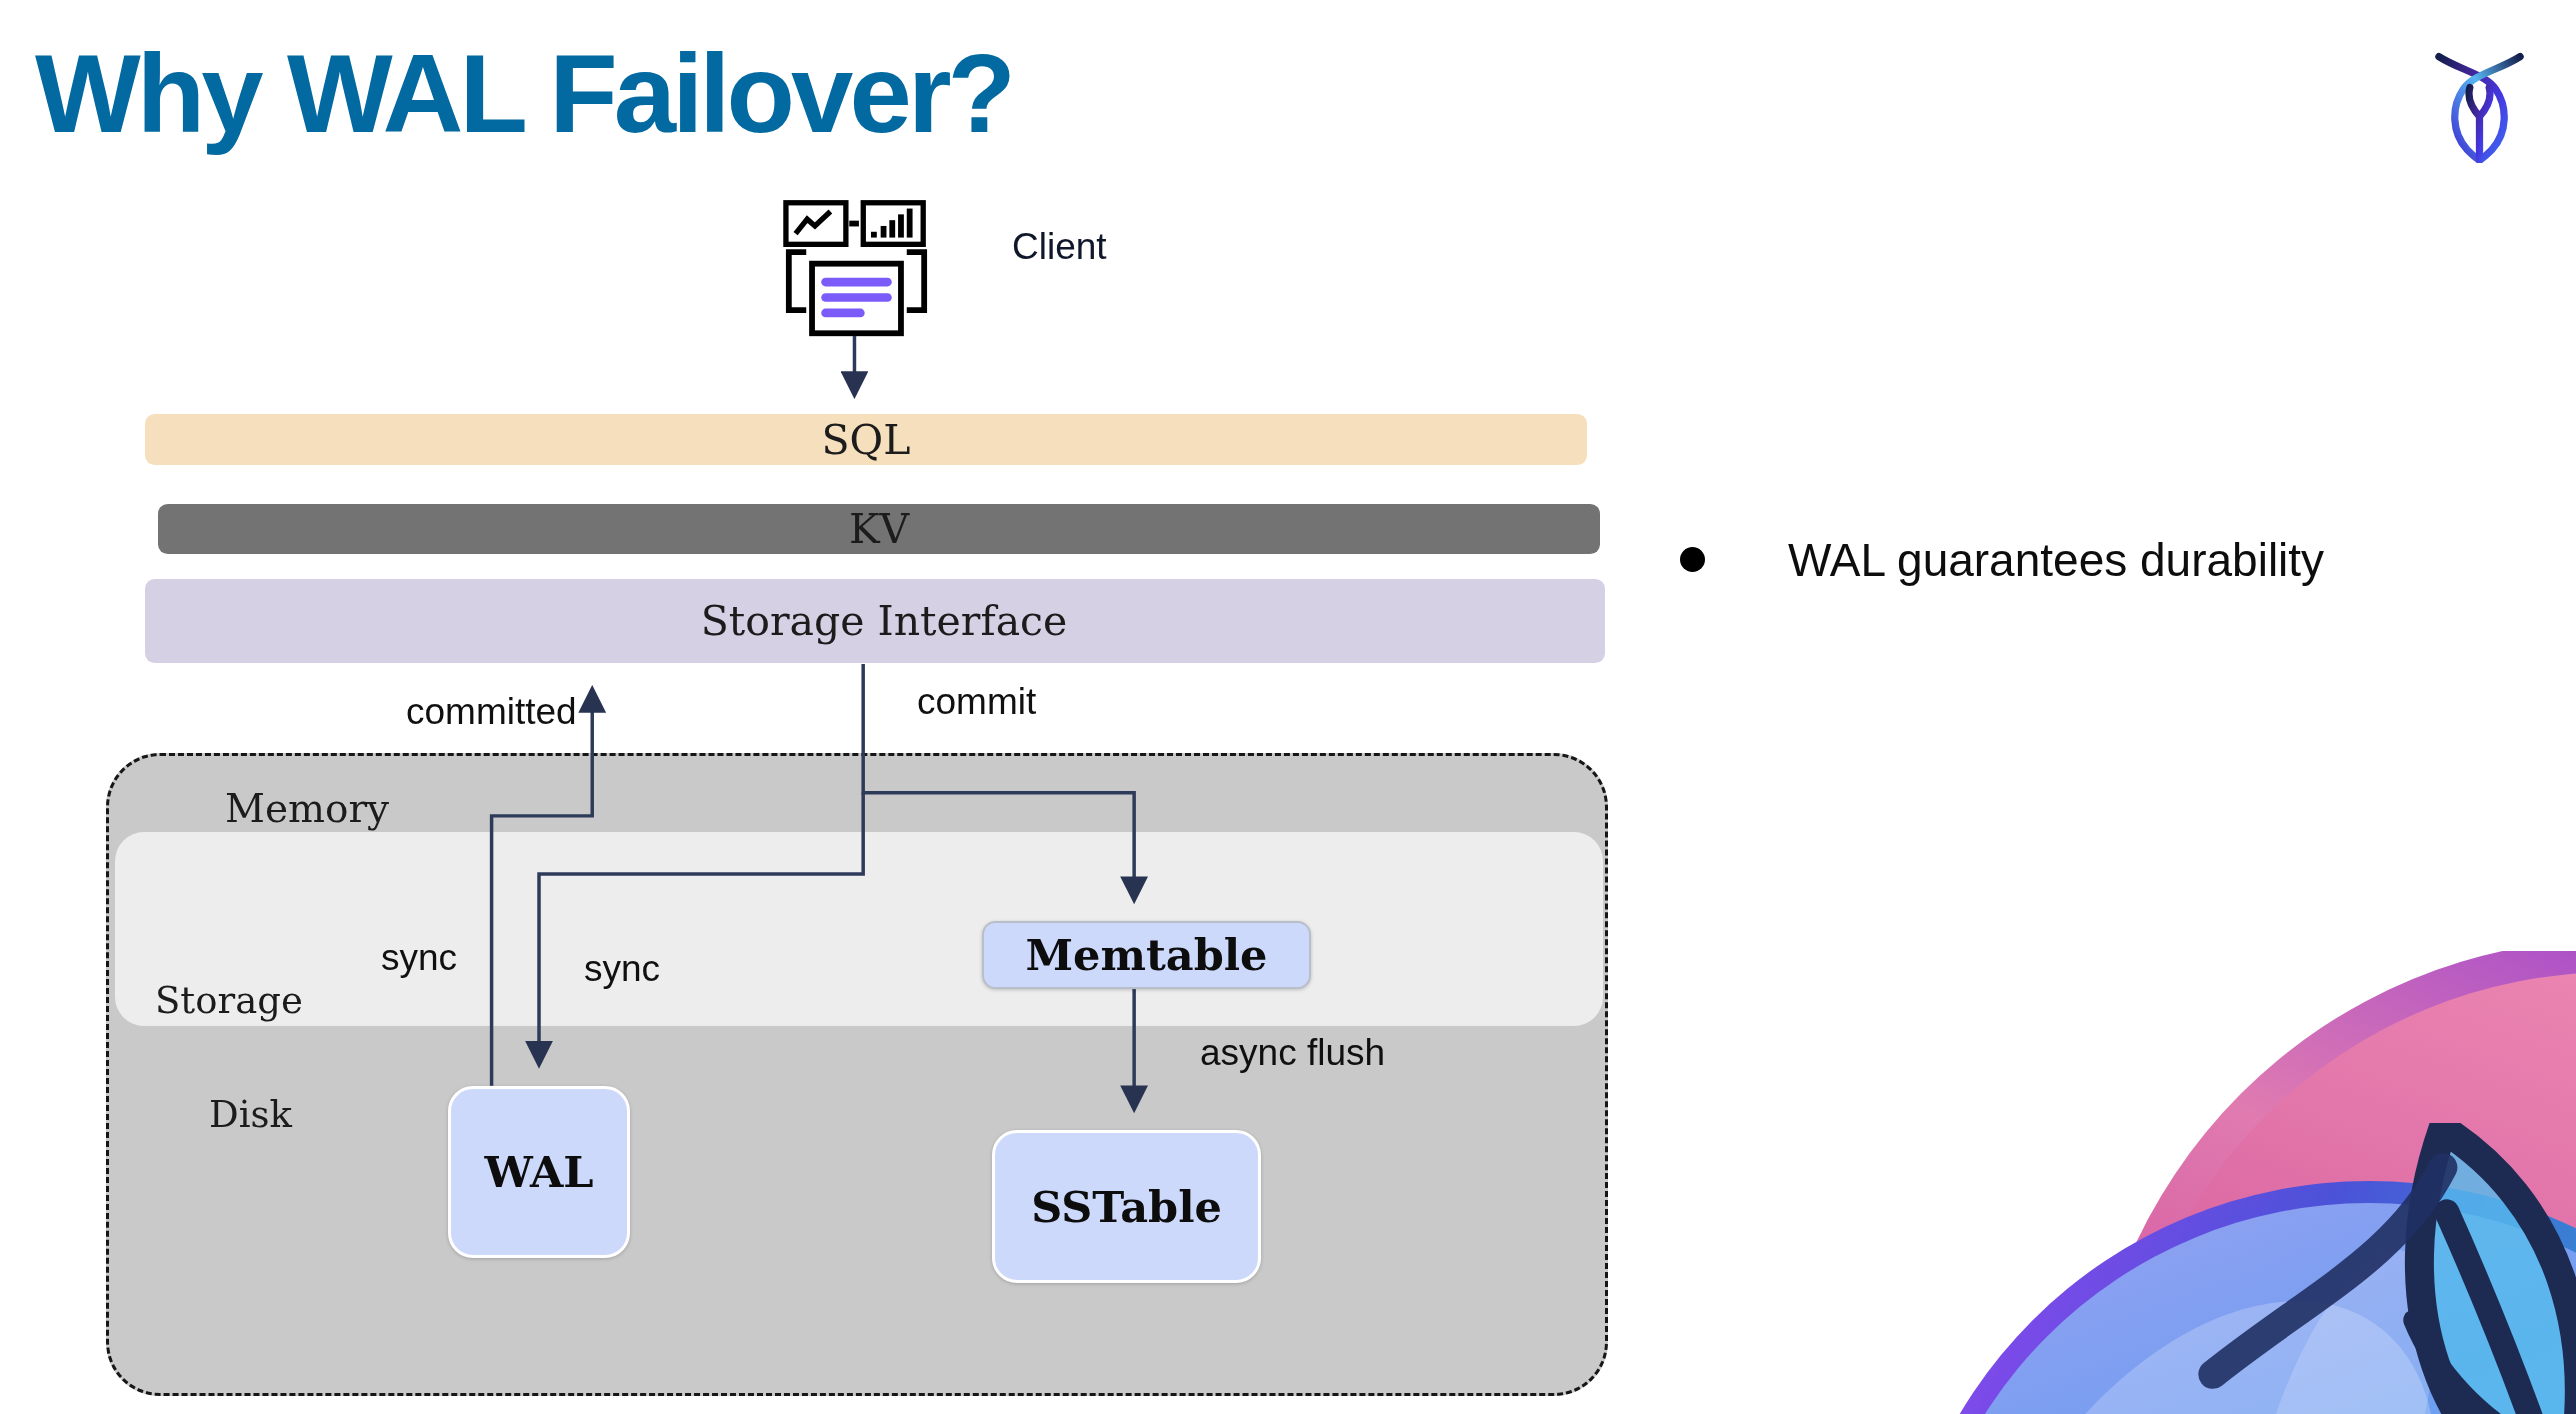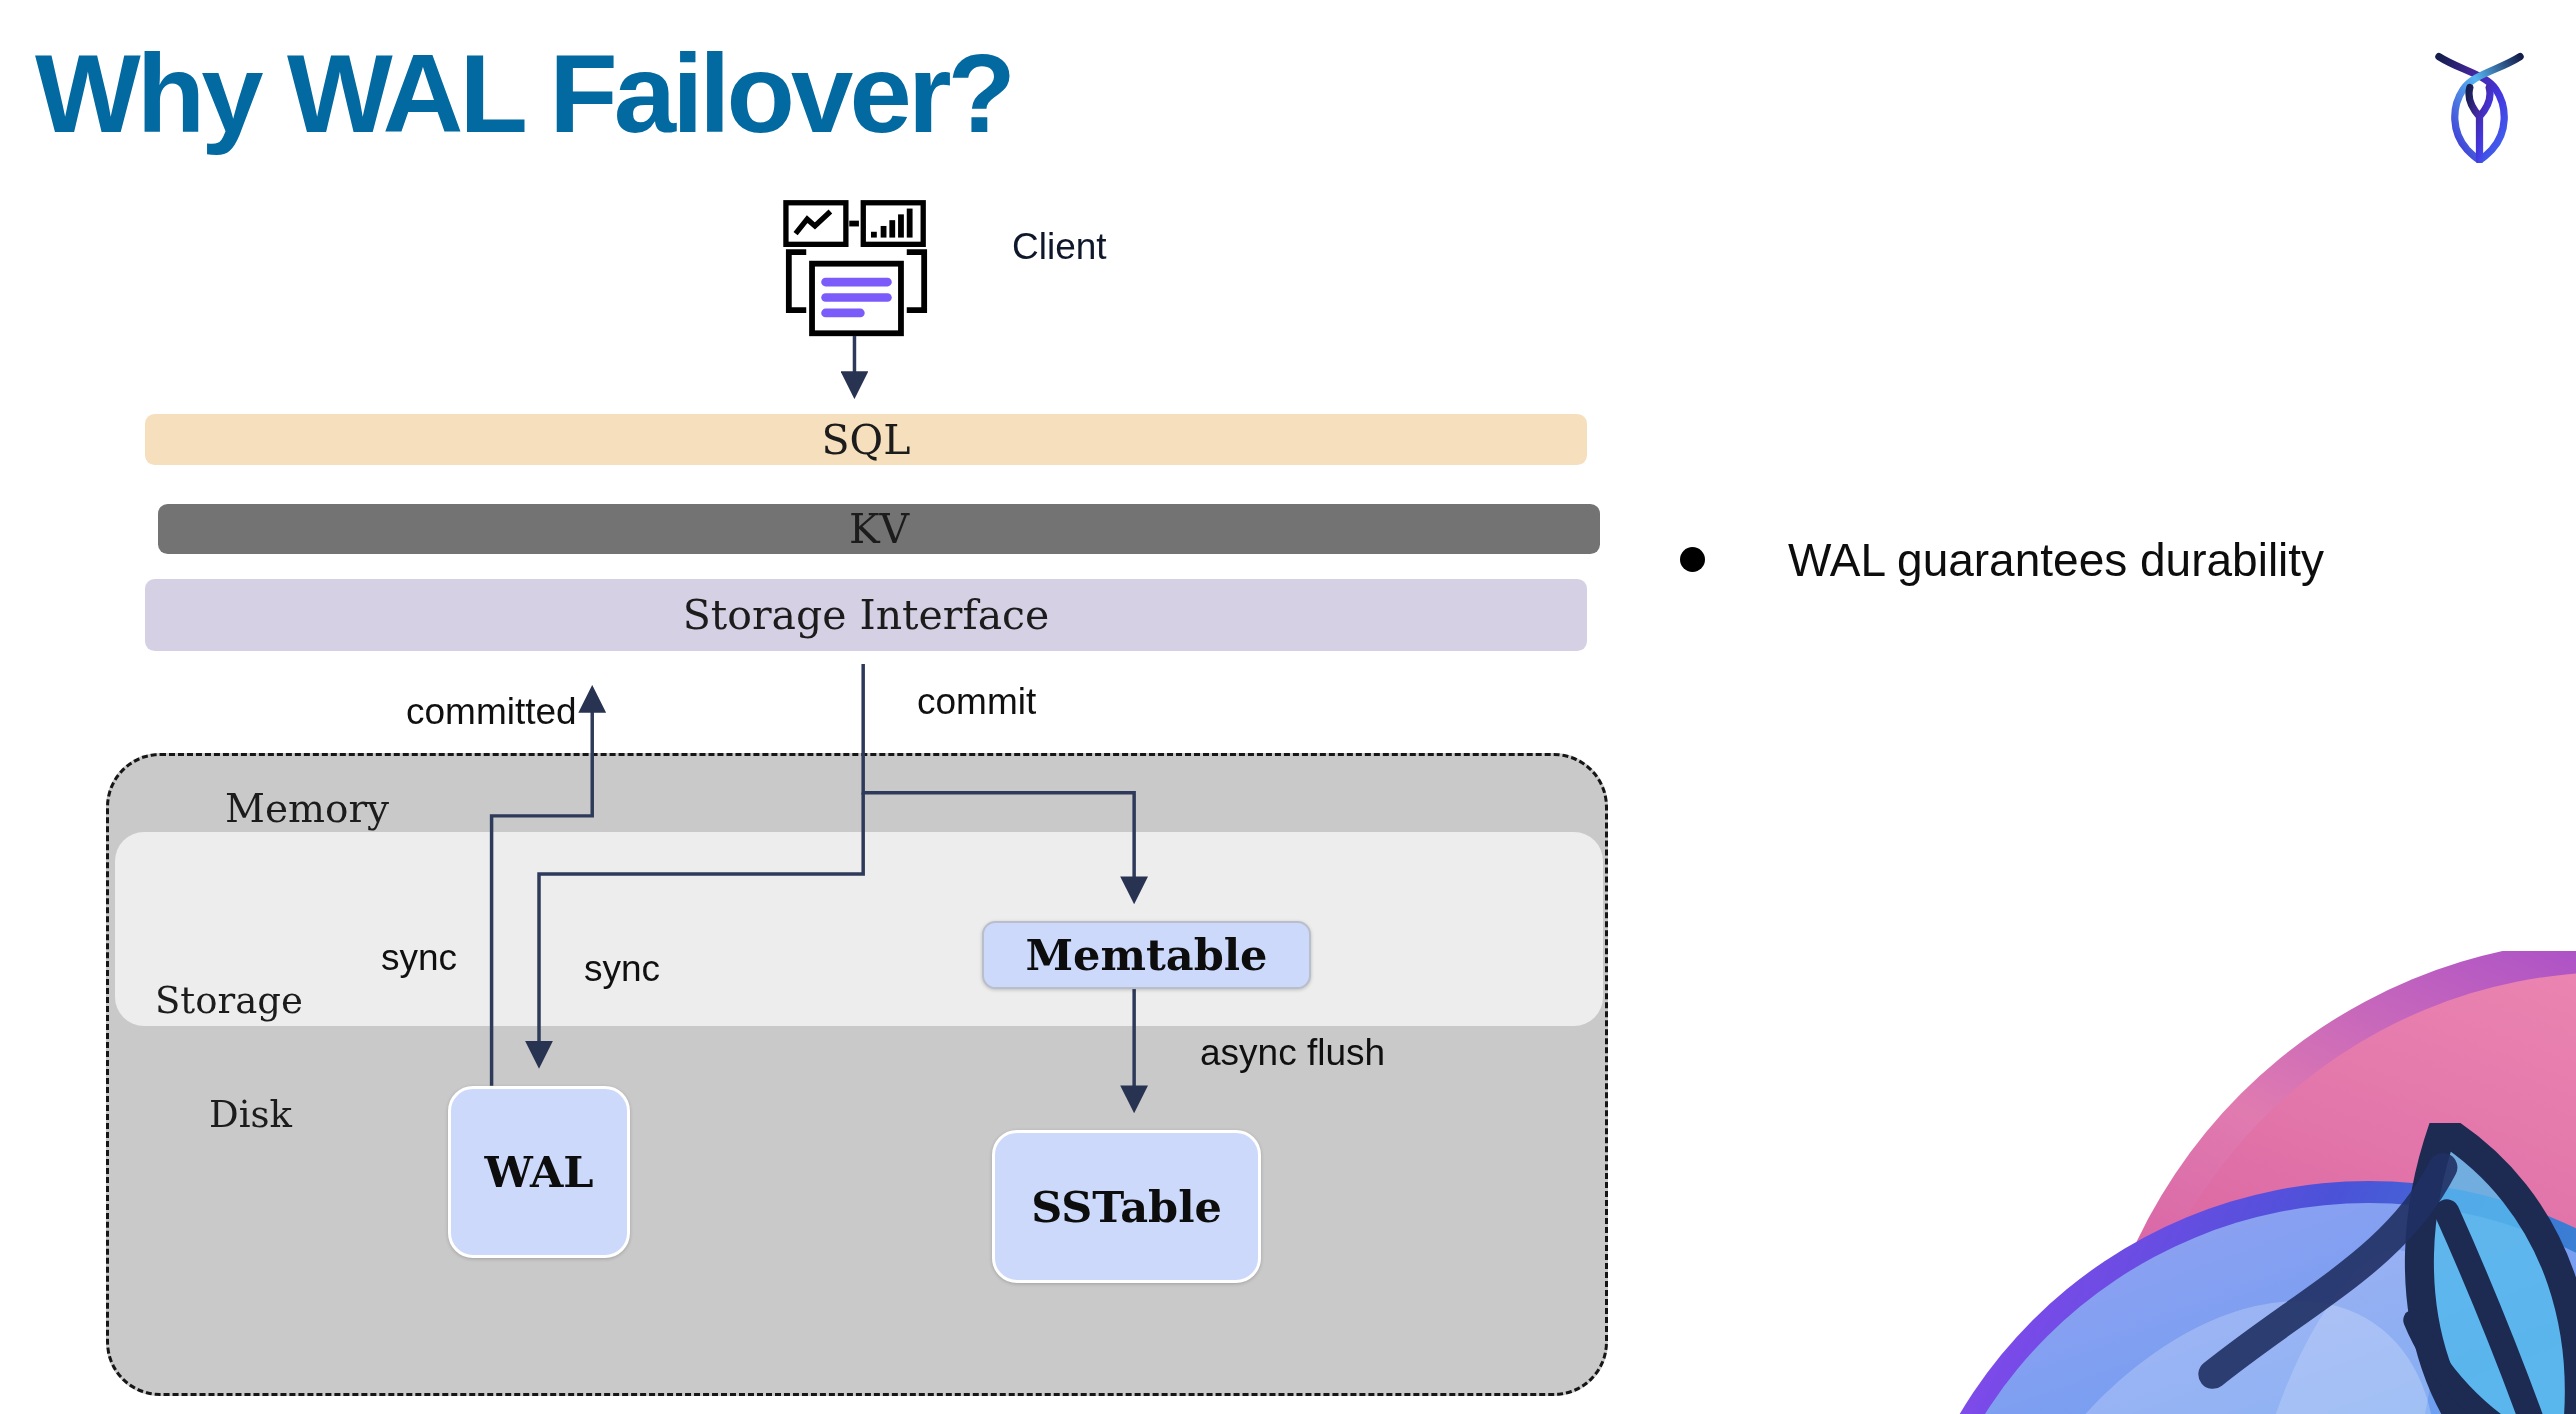--- a/index.html
+++ b/index.html
@@ -16,21 +16,21 @@
 
   
   .client-icon{left:779px;top:196px;width:155px;height:145px;}
   .client-label{left:1012px;top:226px;font-size:37px;color:#0f172a;}
 
   
   .bar{left:145px;width:1442px;display:flex;align-items:center;justify-content:center;
        border-radius:9.7px;font-size:41px;color:#1c1c1c;}
   #bar-sql{top:414px;height:51px;background:#f5dfbc;}
   #bar-kv{top:504px;height:50px;background:#737373;margin-left:13px;}
-  #bar-storage{top:579px;height:72px;background:#d6d0e4;}
+  #bar-storage{top:579px;height:84px;background:#d6d0e4;padding-left:18px;}
 
   
   .pebble{left:106px;top:753px;width:1502px;height:643px;background:#c9c9c9;
           border:3.9px dashed #161616;border-radius:54px;box-sizing:border-box;}
   .memory-band{left:115px;top:832px;width:1488px;height:194px;background:#ededed;border-radius:29px;}
   .region-label{font-size:39px;color:#1c1c1c;}
   #label-pebble{left:225px;top:786px;}
   #label-memory{left:155px;top:979px;font-size:37px;}
   #label-disk{left:209px;top:1093px;font-size:37px;}
 

